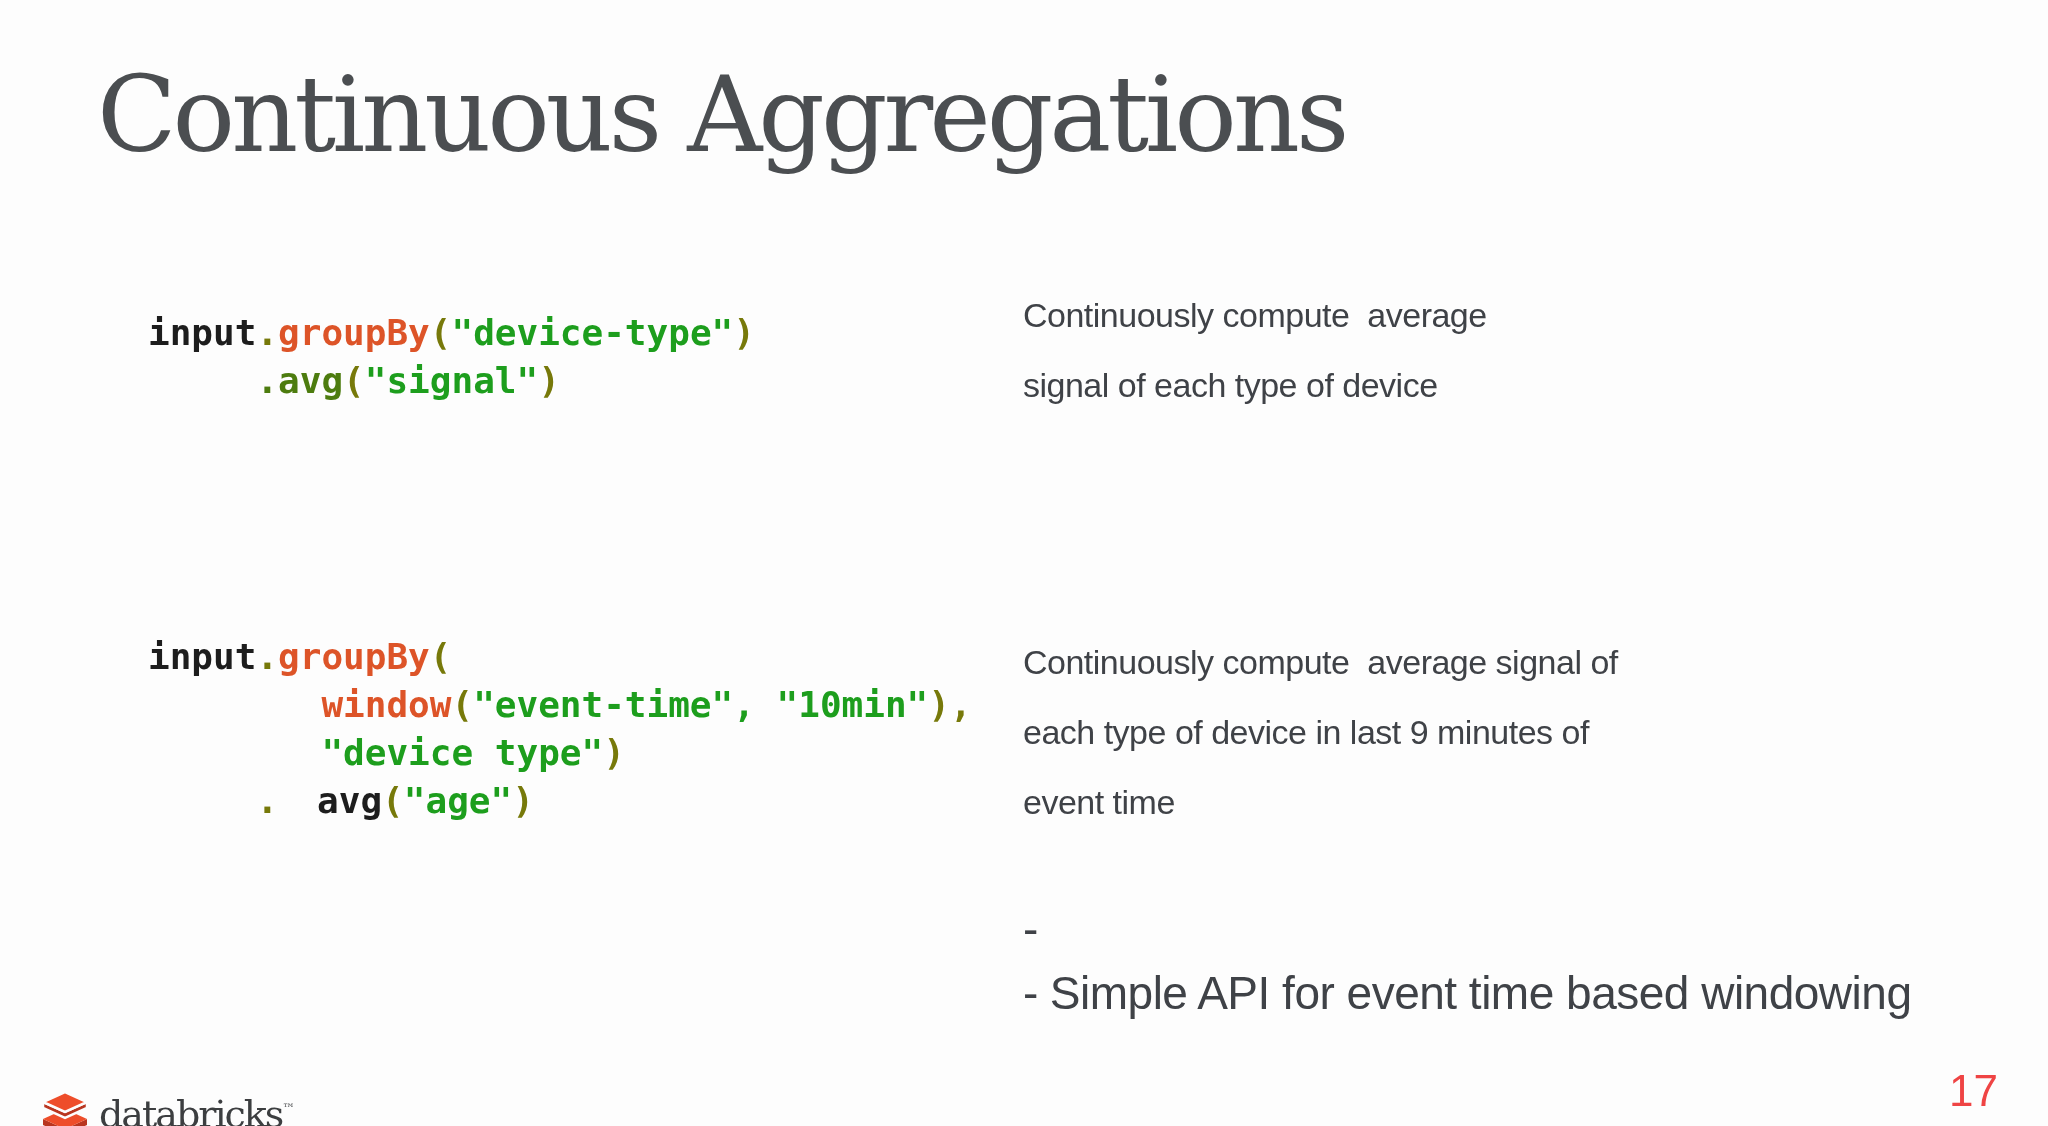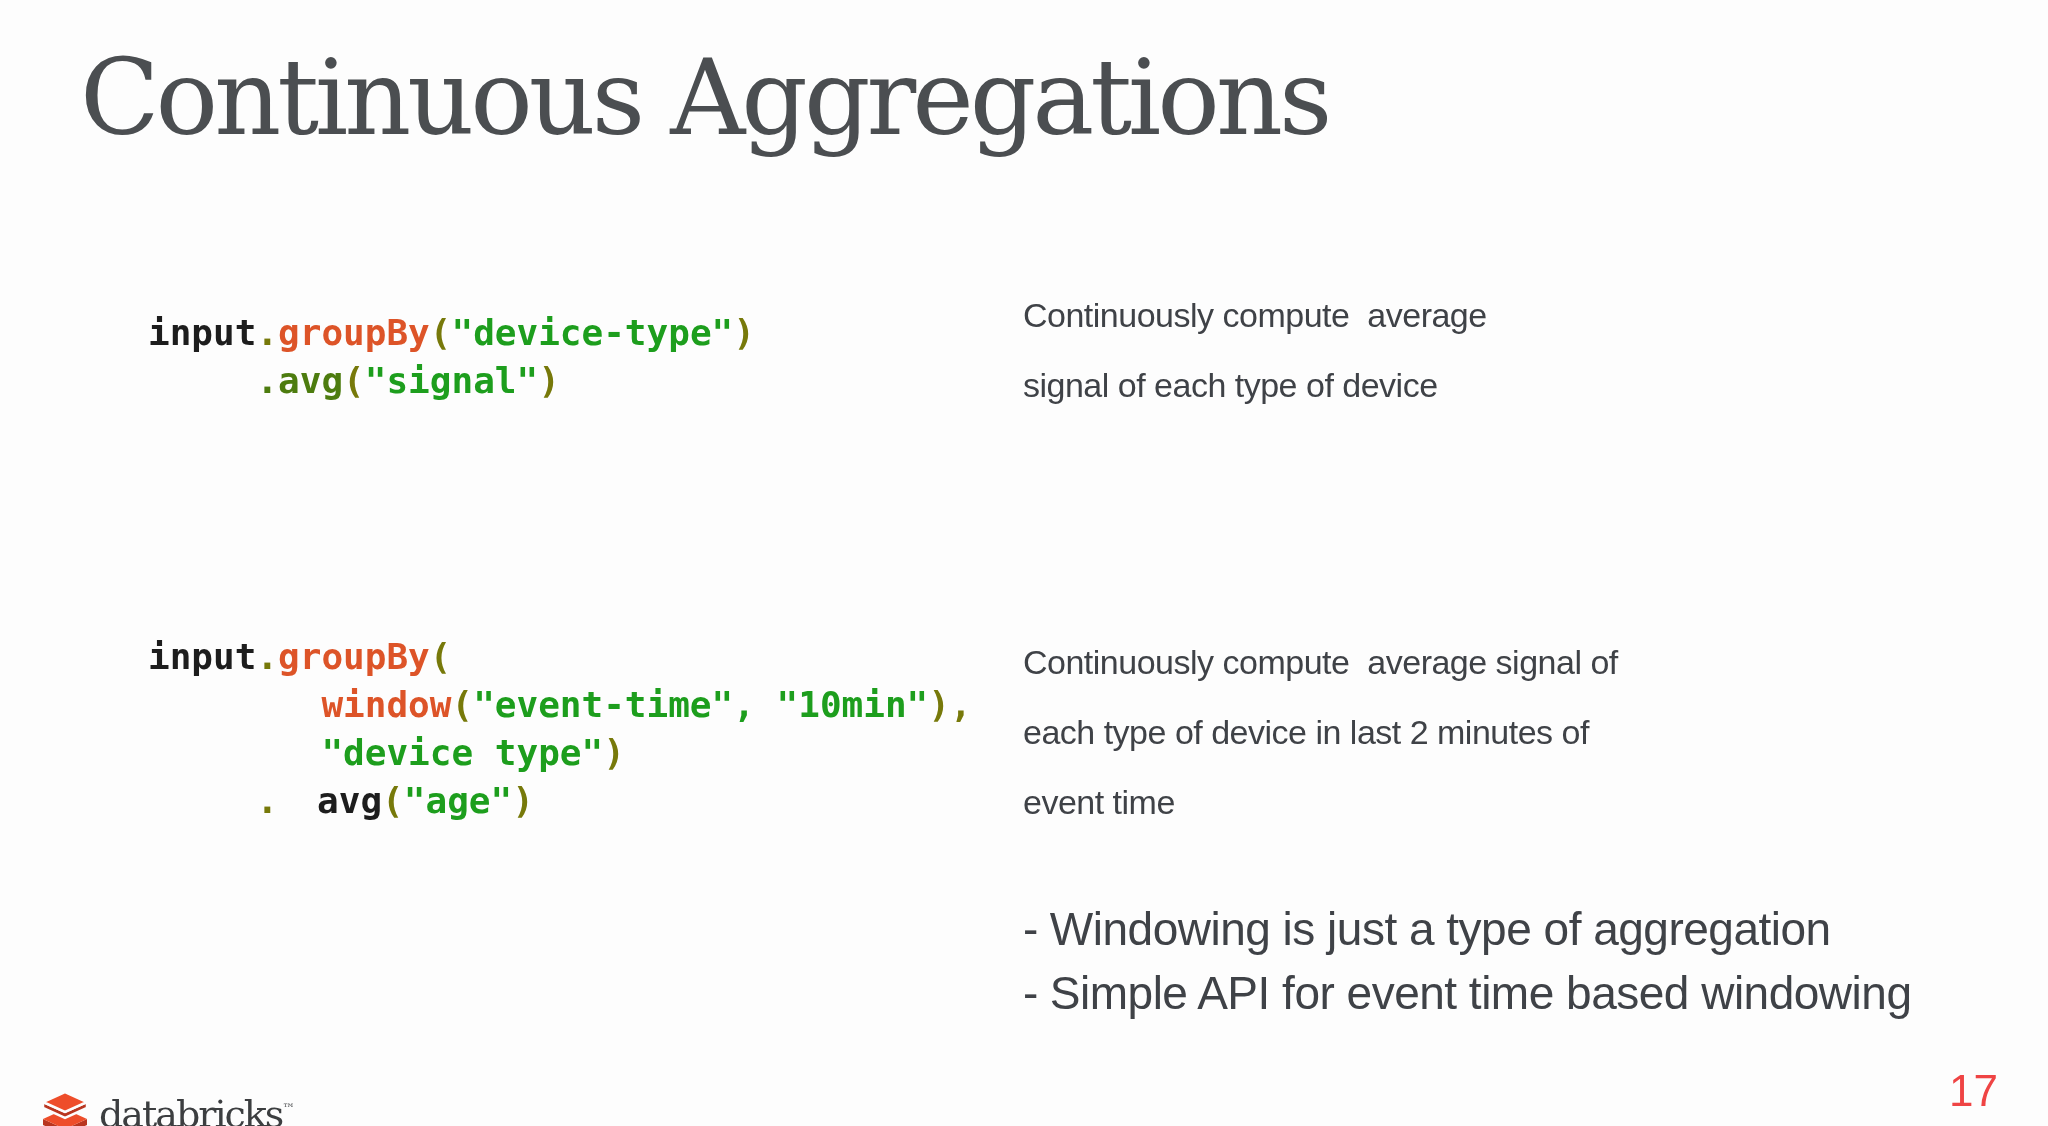--- a/index.html
+++ b/index.html
@@ -4,21 +4,21 @@
 <style>
   html,body{margin:0;padding:0;background:#e9e9e9;}
   .slide{
     position:relative;
     width:2048px;height:1126px;
     background:#fdfdfd;
     overflow:hidden;
     font-family:"Liberation Sans", sans-serif;
   }
   .title{
-    position:absolute;left:80px;top:38px;margin:0;
+    position:absolute;left:80px;top:38px;margin:17px;
     font-family:"DejaVu Serif", serif;
     font-weight:400;
     font-size:104px;
     line-height:120px;
     letter-spacing:-4px;
     color:#4b4e51;
   }
   pre.code{
     position:absolute;margin:0;
     font-family:"DejaVu Sans Mono", monospace;
@@ -83,27 +83,26 @@
   <pre class="code" id="code1"><span style="color: rgb(29, 29, 29);">input</span><span style="color: rgb(119, 121, 10);">.</span><span style="color: rgb(221, 84, 40);">groupBy</span><span style="color: rgb(119, 121, 10);">(</span><span style="color: rgb(29, 158, 29);">"device-type"</span><span style="color: rgb(119, 121, 10);">)</span>
 <span style="color: rgb(29, 29, 29);">     </span><span style="color: #4d7c0f;">.avg</span><span style="color: rgb(119, 121, 10);">(</span><span style="color: rgb(29, 158, 29);">"signal"</span><span style="color: rgb(119, 121, 10);">)</span></pre>
   <pre class="code" id="code2"><span style="color: rgb(29, 29, 29);">input</span><span style="color: rgb(119, 121, 10);">.</span><span style="color: rgb(221, 84, 40);">groupBy</span><span style="color: rgb(119, 121, 10);">(</span>
 <span style="color: rgb(29, 29, 29);">        </span><span style="color: rgb(221, 84, 40);">window</span><span style="color: rgb(119, 121, 10);">(</span><span style="color: rgb(29, 158, 29);">"event-time"</span><span style="color: rgb(29, 158, 29);">, </span><span style="color: rgb(29, 158, 29);">"10min"</span><span style="color: rgb(119, 121, 10);">),</span>
 <span style="color: rgb(29, 29, 29);">        </span><span style="color: rgb(29, 158, 29);">"device type"</span><span style="color: rgb(119, 121, 10);">)</span>
 <span style="color: rgb(29, 29, 29);">     </span><span style="color: rgb(119, 121, 10);">.</span><span style="color: rgb(29, 29, 29); margin-left: 39px;">avg</span><span style="color: rgb(119, 121, 10);">(</span><span style="color: rgb(29, 158, 29);">"age"</span><span style="color: rgb(119, 121, 10);">)</span></pre>
 
   <div class="desc" id="desc1">Continuously compute  average
 signal of each type of device</div>
   <div class="desc" id="desc2">Continuously compute  average signal of
-each type of device in last 2 minutes of
+each type of device in last 9 minutes of
 event time</div>
 
   <div class="bullets">
     <div class="bullet">
       <span class="dash">-</span>
-      <span>Windowing is just a type of aggregation</span>
     </div>
     <div class="bullet">
       <span class="dash">-</span>
       <span>Simple API for event time based windowing</span>
     </div>
   </div>
 
   <div class="logo">
     <svg viewBox="0 0 54 48" aria-hidden="true">
       <polygon points="5,29 27,39 49,29 49,35 27,45 5,35" fill="#b93620"></polygon>

